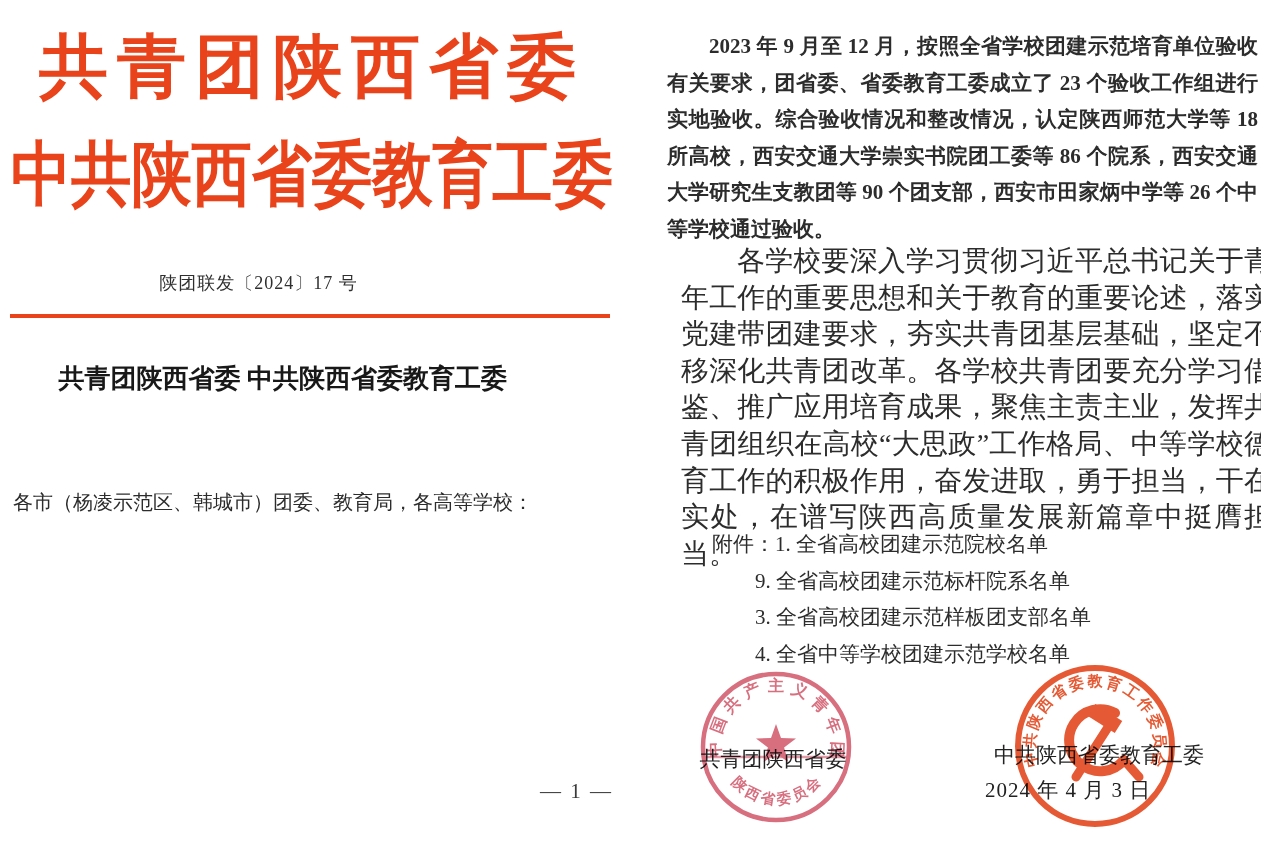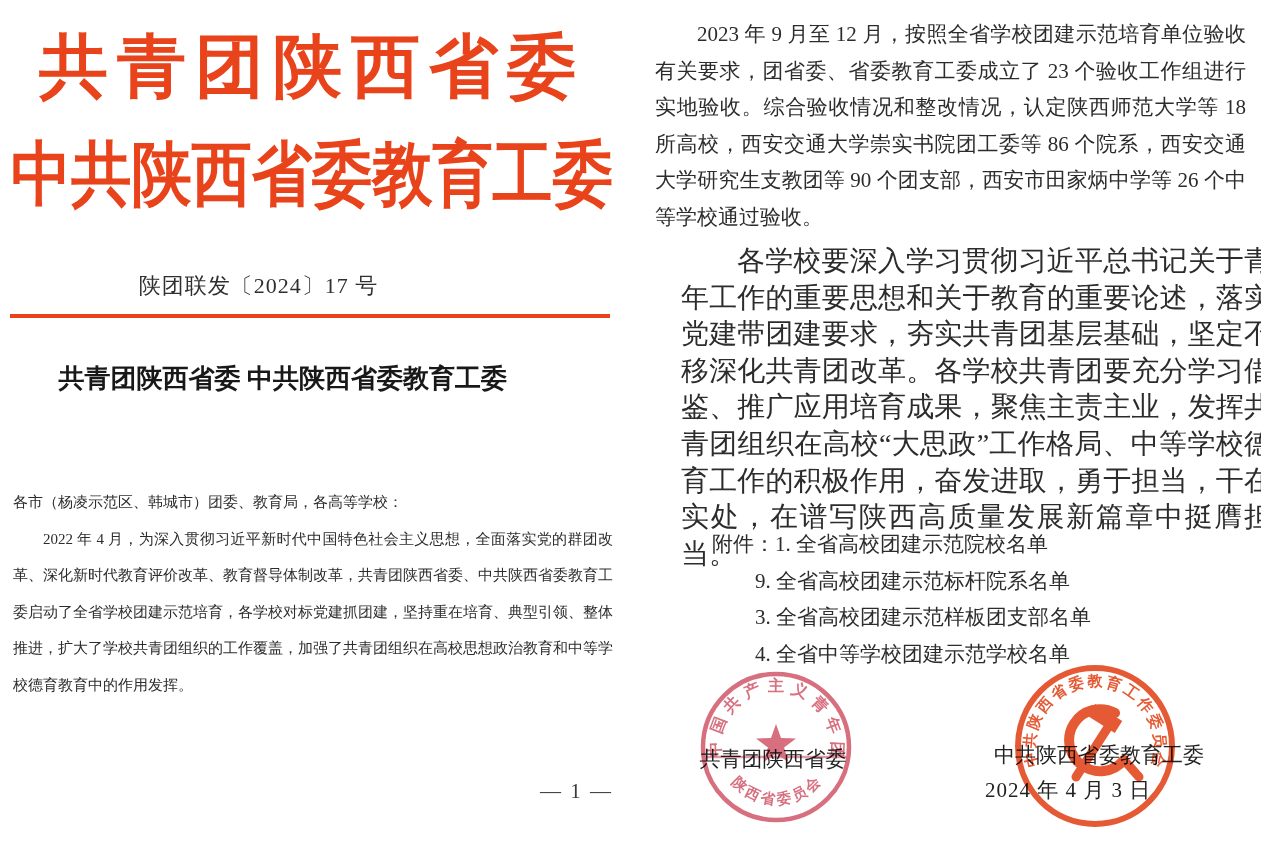--- a/index.html
+++ b/index.html
@@ -14,32 +14,32 @@
     left:10px;top:22px;width:604px;text-align:center;
     color:#e8431a;font-weight:bold;line-height:90px;white-space:nowrap;
   }
   .masthead .l1{font-size:69px;letter-spacing:9px;}
   .masthead .l2{
     display:block;width:700px;margin-left:-48px;font-size:70px;
     transform:scaleX(0.86);transform-origin:50% 50%;
   }
   .doc-number{
     left:10px;top:271px;width:497px;text-align:center;
-    font-size:22px;color:#2f2f2f;letter-spacing:1px;
+    font-size:18px;color:#2f2f2f;letter-spacing:1px;
   }
   .red-rule{
     left:10px;top:314px;width:600px;height:4px;background:#e8431a;
   }
   .doc-title{
     left:10px;top:359px;width:497px;text-align:right;
     font-size:26px;line-height:39px;font-weight:bold;color:#181818;
   }
   .body-block{
     left:13px;top:484px;width:600px;
-    font-size:15px;line-height:36.6px;text-align:justify;color:#2c2c2c;
+    font-size:20px;line-height:36.6px;text-align:justify;color:#2c2c2c;
   }
   .salutation{text-indent:0;}
   .para{text-indent:2em;margin:0;}
   .page-number{
     left:13px;top:779px;width:600px;text-align:right;
     font-size:21px;color:#3a3a3a;letter-spacing:2px;
   }
   
   .rp-para2{left:655px;top:16px;width:591px;font-size:21px;line-height:36.6px;text-align:justify;text-indent:2em;color:#2c2c2c;}
   .rp-para3{left:681px;top:243px;width:591px;font-size:28px;line-height:36.6px;text-align:justify;text-indent:2em;color:#2c2c2c;}
@@ -67,26 +67,25 @@
 <div class="abs doc-number">陕团联发〔2024〕17 号</div>
 
 <div class="abs red-rule"></div>
 
 <h1 class="abs doc-title" style="margin:0;">
   <span>共青团陕西省委 中共陕西省委教育工委</span><br>
 </h1>
 
 <div class="abs body-block">
   <div class="salutation">各市（杨凌示范区、韩城市）团委、教育局，各高等学校：</div>
-  <p class="para">2022 年 4 月，为深入贯彻习近平新时代中国特色社会主义思想，全面落实党的群团改革、深化新时代教育评价改革、教育督导体制改革，共青团陕西省委、中共陕西省委教育工委启动了全省学校团建示范培育，各学校对标党建抓团建，坚持重在培育、典型引领、整体推进，扩大了学校共青团组织的工作覆盖，加强了共青团组织在高校思想政治教育和中等学校德育教育中的作用发挥。</p>
 </div>
 
 <div class="abs page-number">— 1 —</div>
 
-<p class="abs rp-para2" style="margin:0;">2023 年 9 月至 12 月，按照全省学校团建示范培育单位验收有关要求，团省委、省委教育工委成立了 23 个验收工作组进行实地验收。综合验收情况和整改情况，认定陕西师范大学等 18 所高校，西安交通大学崇实书院团工委等 86 个院系，西安交通大学研究生支教团等 90 个团支部，西安市田家炳中学等 26 个中等学校通过验收。</p>
+<p class="abs rp-para2" style="margin:12px;font-weight:bold;">2023 年 9 月至 12 月，按照全省学校团建示范培育单位验收有关要求，团省委、省委教育工委成立了 23 个验收工作组进行实地验收。综合验收情况和整改情况，认定陕西师范大学等 18 所高校，西安交通大学崇实书院团工委等 86 个院系，西安交通大学研究生支教团等 90 个团支部，西安市田家炳中学等 26 个中等学校通过验收。</p>
 <p class="abs rp-para3" style="margin:0;">各学校要深入学习贯彻习近平总书记关于青年工作的重要思想和关于教育的重要论述，落实党建带团建要求，夯实共青团基层基础，坚定不移深化共青团改革。各学校共青团要充分学习借鉴、推广应用培育成果，聚焦主责主业，发挥共青团组织在高校“大思政”工作格局、中等学校德育工作的积极作用，奋发进取，勇于担当，干在实处，在谱写陕西高质量发展新篇章中挺膺担当。</p>
 
 <div class="abs attachments">
   <div class="att-row">
     <span>附件：</span><span>1. 全省高校团建示范院校名单</span>
   </div>
   <div class="att-row cont">
     <span>9. 全省高校团建示范标杆院系名单</span>
   </div>
   <div class="att-row cont">

